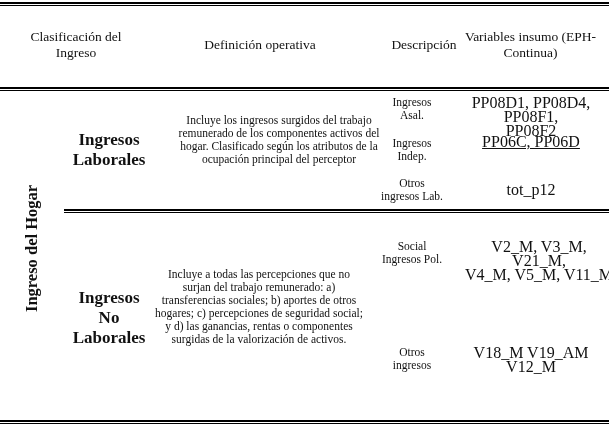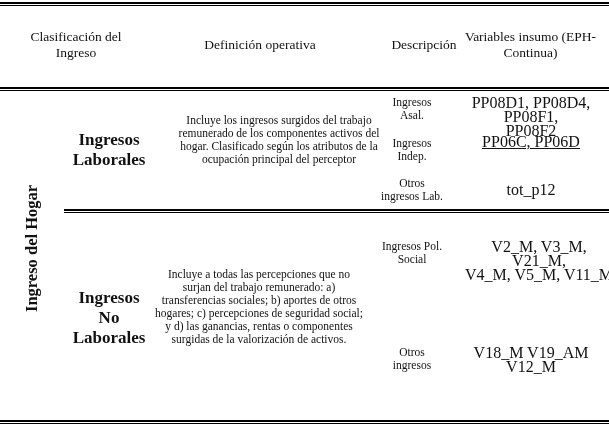--- a/index.html
+++ b/index.html
@@ -65,22 +65,22 @@
 <div class="abs vars" style="left:455px; width:152px; top:183px;">tot_p12</div>
 
 <div class="abs cat" style="left:64px; width:90px; top:288px;">
   <div>Ingresos</div>
   <div>No</div>
   <div>Laborales</div>
 </div>
 <div class="abs def" style="left:154px; width:210px; top:268px;">Incluye a todas las percepciones que no surjan del trabajo remunerado: a) transferencias sociales; b) aportes de otros hogares; c) percepciones de seguridad social; y d) las ganancias, rentas o componentes surgidas de la valorización de activos.</div>
 
 <div class="abs desc" style="left:372px; width:80px; top:240px;">
+  <div>Social</div>
   <div>Ingresos Pol.</div>
-  <div>Social</div>
 </div>
 <div class="abs vars" style="left:463px; width:152px; top:240px;">
   <div>V2_M, V3_M, V21_M,</div>
   <div>V4_M, V5_M, V11_M</div>
 </div>
 
 <div class="abs desc" style="left:372px; width:80px; top:346px;">
   <div>Otros</div>
   <div>ingresos</div>
 </div>

